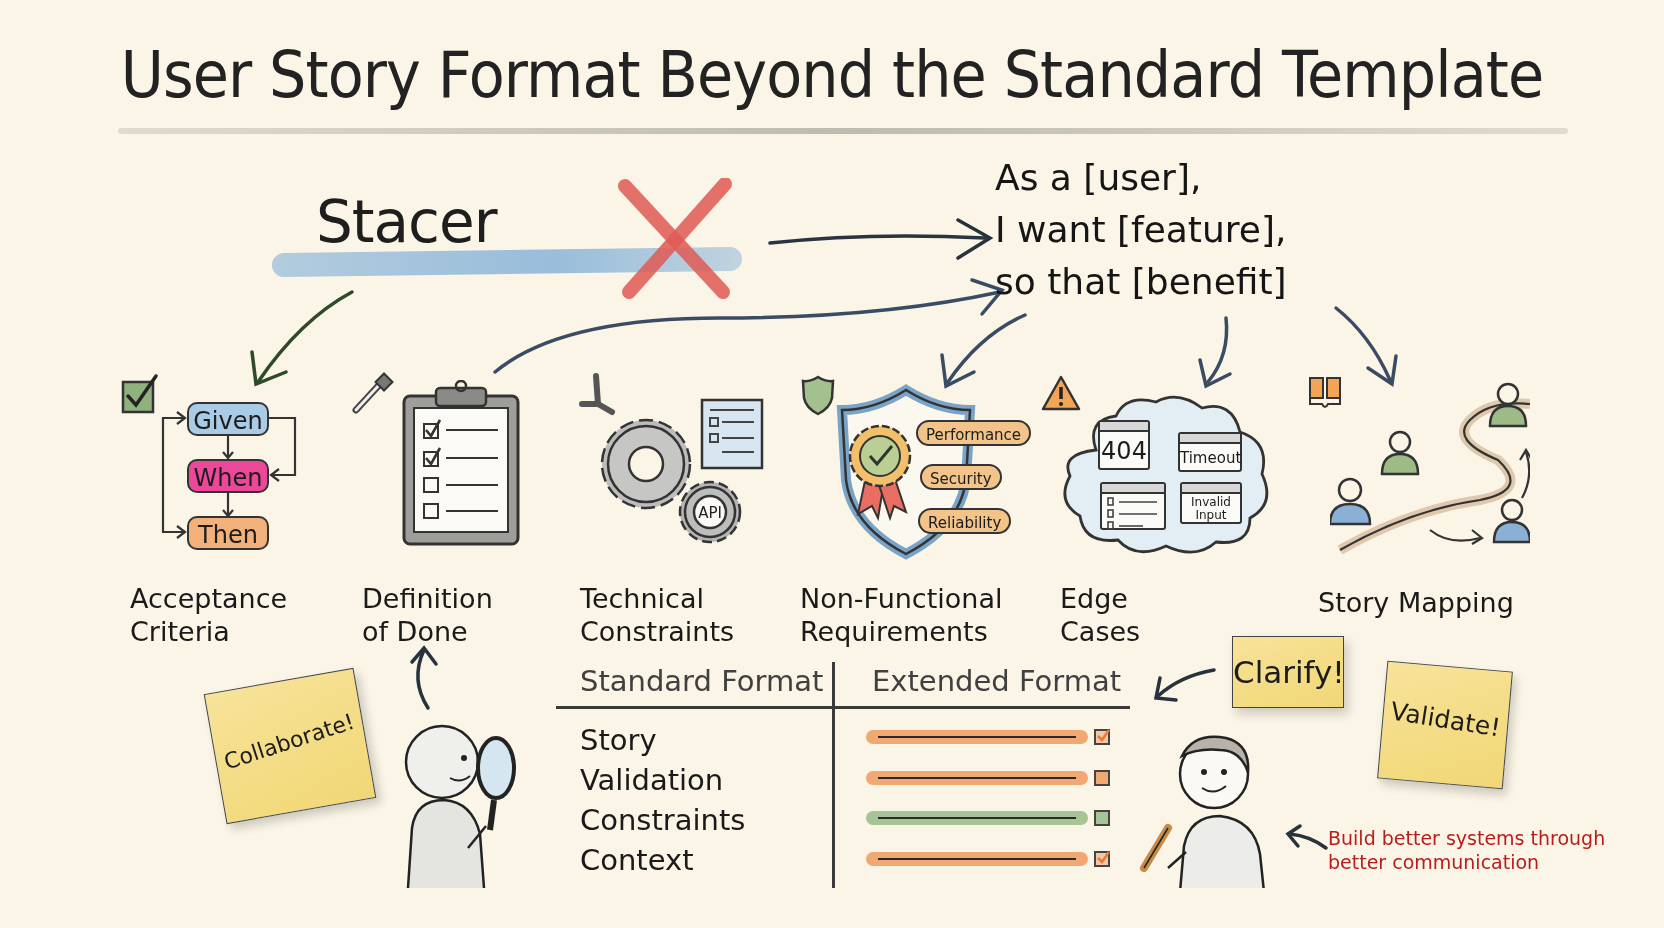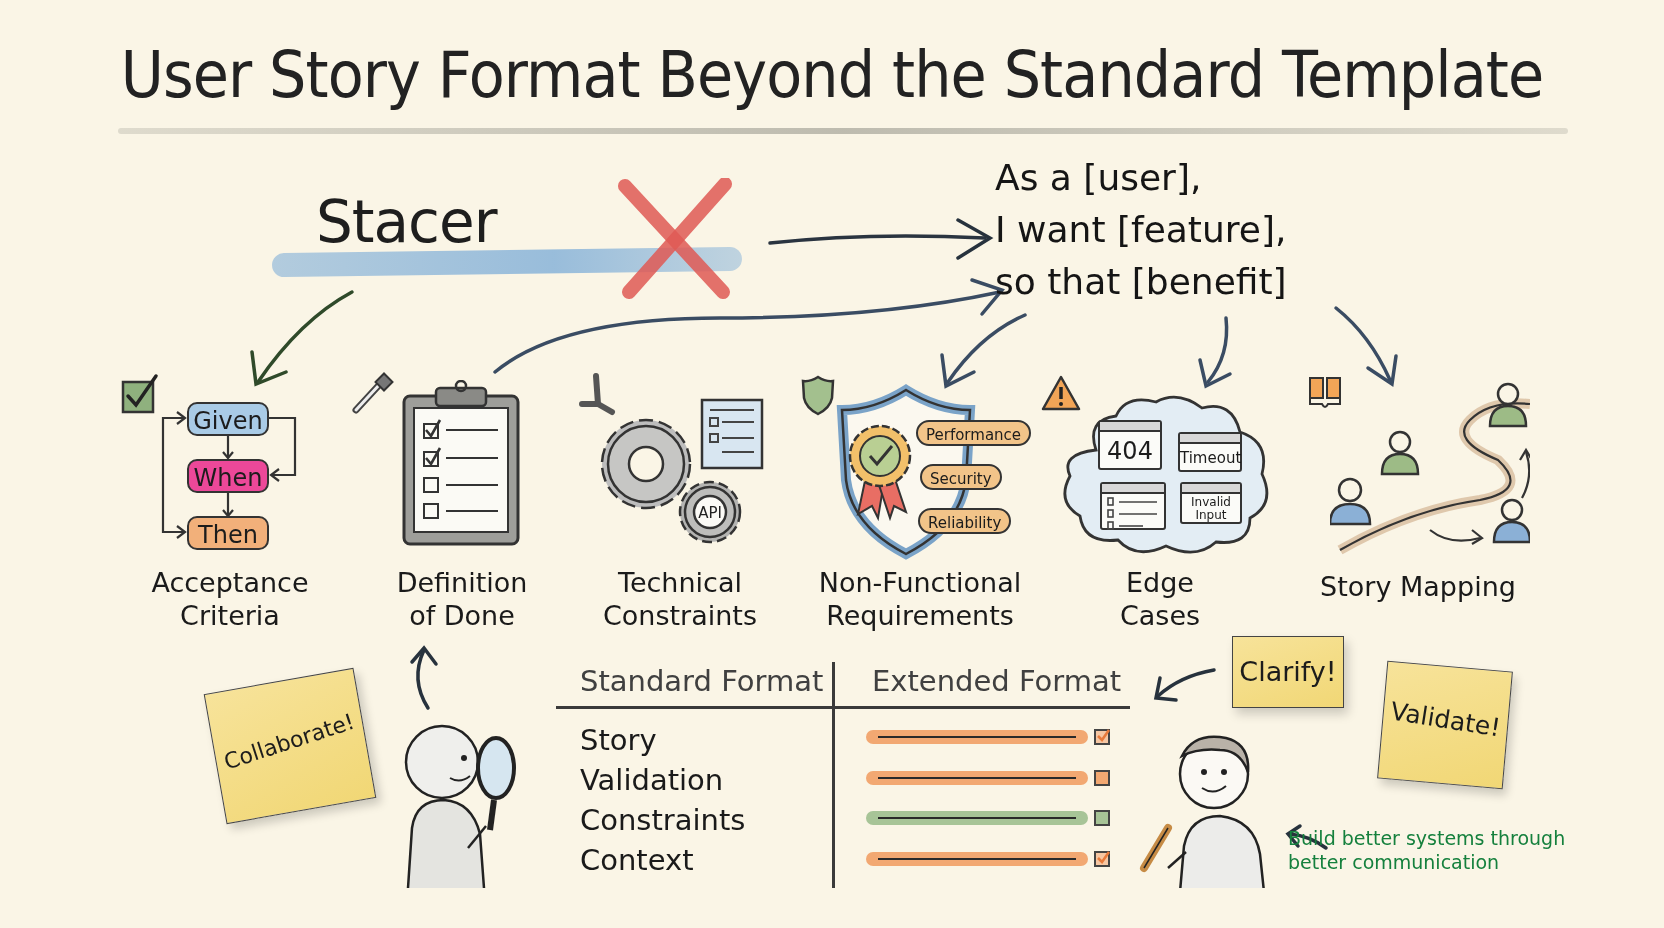--- a/index.html
+++ b/index.html
@@ -21,21 +21,21 @@
   }
   .stacer { left:316px; top:188px; font-size:58px; color:#1e1e1e; letter-spacing:-1px; }
   .stacer-bar {
     left:272px; top:250px; width:470px; height:24px; border-radius:12px;
     background:linear-gradient(90deg, rgba(120,170,215,0.55), rgba(120,170,215,0.75) 60%, rgba(120,170,215,0.45));
     transform:rotate(-0.8deg);
   }
   .story-text { left:995px; top:152px; font-size:36px; line-height:52px; color:#151515; }
   .story-text div { white-space:nowrap; }
 
-  .cat-label { text-align:center; font-size:27px; line-height:33px; color:#1a1a1a; }
+  .cat-label { text-align:left; font-size:27px; line-height:33px; color:#1a1a1a;margin-top:16px; }
 
   .gwt-box {
     border:2.5px solid #333; border-radius:10px; font-size:24px; text-align:center;
     width:82px; height:34px; line-height:34px; box-sizing:border-box;
   }
   .bubble {
     border:2px solid #333; border-radius:14px; background:#f2c489; font-size:15px;
     padding:0 8px; height:26px; line-height:26px; white-space:nowrap; box-sizing:border-box;
   }
   .win {
@@ -43,21 +43,21 @@
     text-align:center;
   }
   .win .bar { height:8px; border-bottom:2px solid #333; background:#d8d8d8; }
 
   .sticky { background:linear-gradient(160deg,#f7e39a,#f1d775); box-shadow:4px 6px 10px rgba(0,0,0,0.18); border:1.5px solid #444; }
   .table-head { font-size:29px; color:#404040; }
   .table-row-label { font-size:29px; line-height:40px; color:#1a1a1a; }
   .stroke { height:14px; border-radius:7px; position:absolute; }
   .stroke::after { content:""; position:absolute; left:12px; right:12px; top:6px; height:2px; background:#2a2a2a; }
   .chk { width:16px; height:16px; border:2px solid #444; position:absolute; box-sizing:border-box; }
-  .footer-note { left:1288px; top:826px; font-size:19px; line-height:24px; color:#15803d; }
+  .footer-note { left:1328px; top:826px; font-size:19px; line-height:24px; color:#b91c1c; }
 </style>
 </head>
 <body>
 
 <div class="abs title">User Story Format Beyond the Standard Template</div>
 <div class="abs title-underline"></div>
 
 <div class="abs stacer-bar"></div>
 <div class="abs stacer">Stacer</div>
 <svg class="abs" style="left:615px;top:178px" width="120" height="122">
@@ -217,21 +217,21 @@
 
 <div>
   <svg class="abs" style="left:1040px;top:374px" width="42" height="38">
     <path d="M21 3 L39 35 L3 35Z" fill="#f2a557" stroke="#333" stroke-width="2.5" stroke-linejoin="round"></path>
     <line x1="21" y1="13" x2="21" y2="25" stroke="#222" stroke-width="3.5"></line>
     <circle cx="21" cy="30" r="2" fill="#222"></circle>
   </svg>
   <svg class="abs" style="left:1056px;top:390px" width="222" height="168">
     <path d="M40 60 Q30 30 60 26 Q70 4 100 12 Q122 0 146 18 Q176 10 184 42 Q214 52 206 84 Q220 114 194 128 Q194 156 160 152 Q140 170 110 156 Q80 170 62 150 Q28 154 24 126 Q0 112 14 86 Q4 64 40 60Z" fill="#e3edf4" stroke="#333" stroke-width="2.8"></path>
   </svg>
-  <div class="abs win" style="left:1098px;top:420px;width:64px;height:50px">
+  <div class="abs win" style="left:1098px;top:420px;width:52px;height:50px">
     <div class="bar"></div>
     <div style="font-size:24px;line-height:38px">404</div>
   </div>
   <div class="abs win" style="left:1178px;top:432px;width:64px;height:40px">
     <div class="bar"></div>
     <div style="font-size:15px;line-height:28px">Timeout</div>
   </div>
   <div class="abs win" style="left:1100px;top:482px;width:66px;height:48px">
     <div class="bar"></div>
     <svg width="60" height="36">
@@ -326,21 +326,21 @@
   <div class="chk" style="left:1094px;top:770px;background:#f2a872"></div>
   <div class="chk" style="left:1094px;top:810px;background:#a7c497"></div>
   <div class="chk" style="left:1094px;top:851px;background:#f6c7a3">
     <svg width="14" height="14" style="position:absolute;left:0;top:-2px">
         <path d="M2 7 L6 11 L13 1" fill="none" stroke="#e87b3c" stroke-width="2.6"></path>
       </svg>
   </div>
 </div>
 
 <div class="abs sticky" style="left:1232px;top:636px;width:110px;height:70px">
-  <div style="font-size:27px;text-align:center;line-height:70px">Clarify!</div>
+  <div style="font-size:31px;text-align:center;line-height:70px">Clarify!</div>
 </div>
 
 <div class="abs sticky" style="left:1382px;top:666px;width:124px;height:116px;transform:rotate(5deg)">
   <div style="font-size:25px;text-align:center;margin-top:38px;transform:rotate(4deg)">Validate!</div>
 </div>
 
 <svg class="abs" style="left:1124px;top:728px" width="150" height="160">
   <g stroke="#222" stroke-width="2.5">
     <path d="M56 164 L60 118 Q66 88 96 88 Q130 92 136 126 L140 164" fill="#ececea"></path>
     <circle cx="90" cy="46" r="34" fill="#fbf9f4"></circle>

